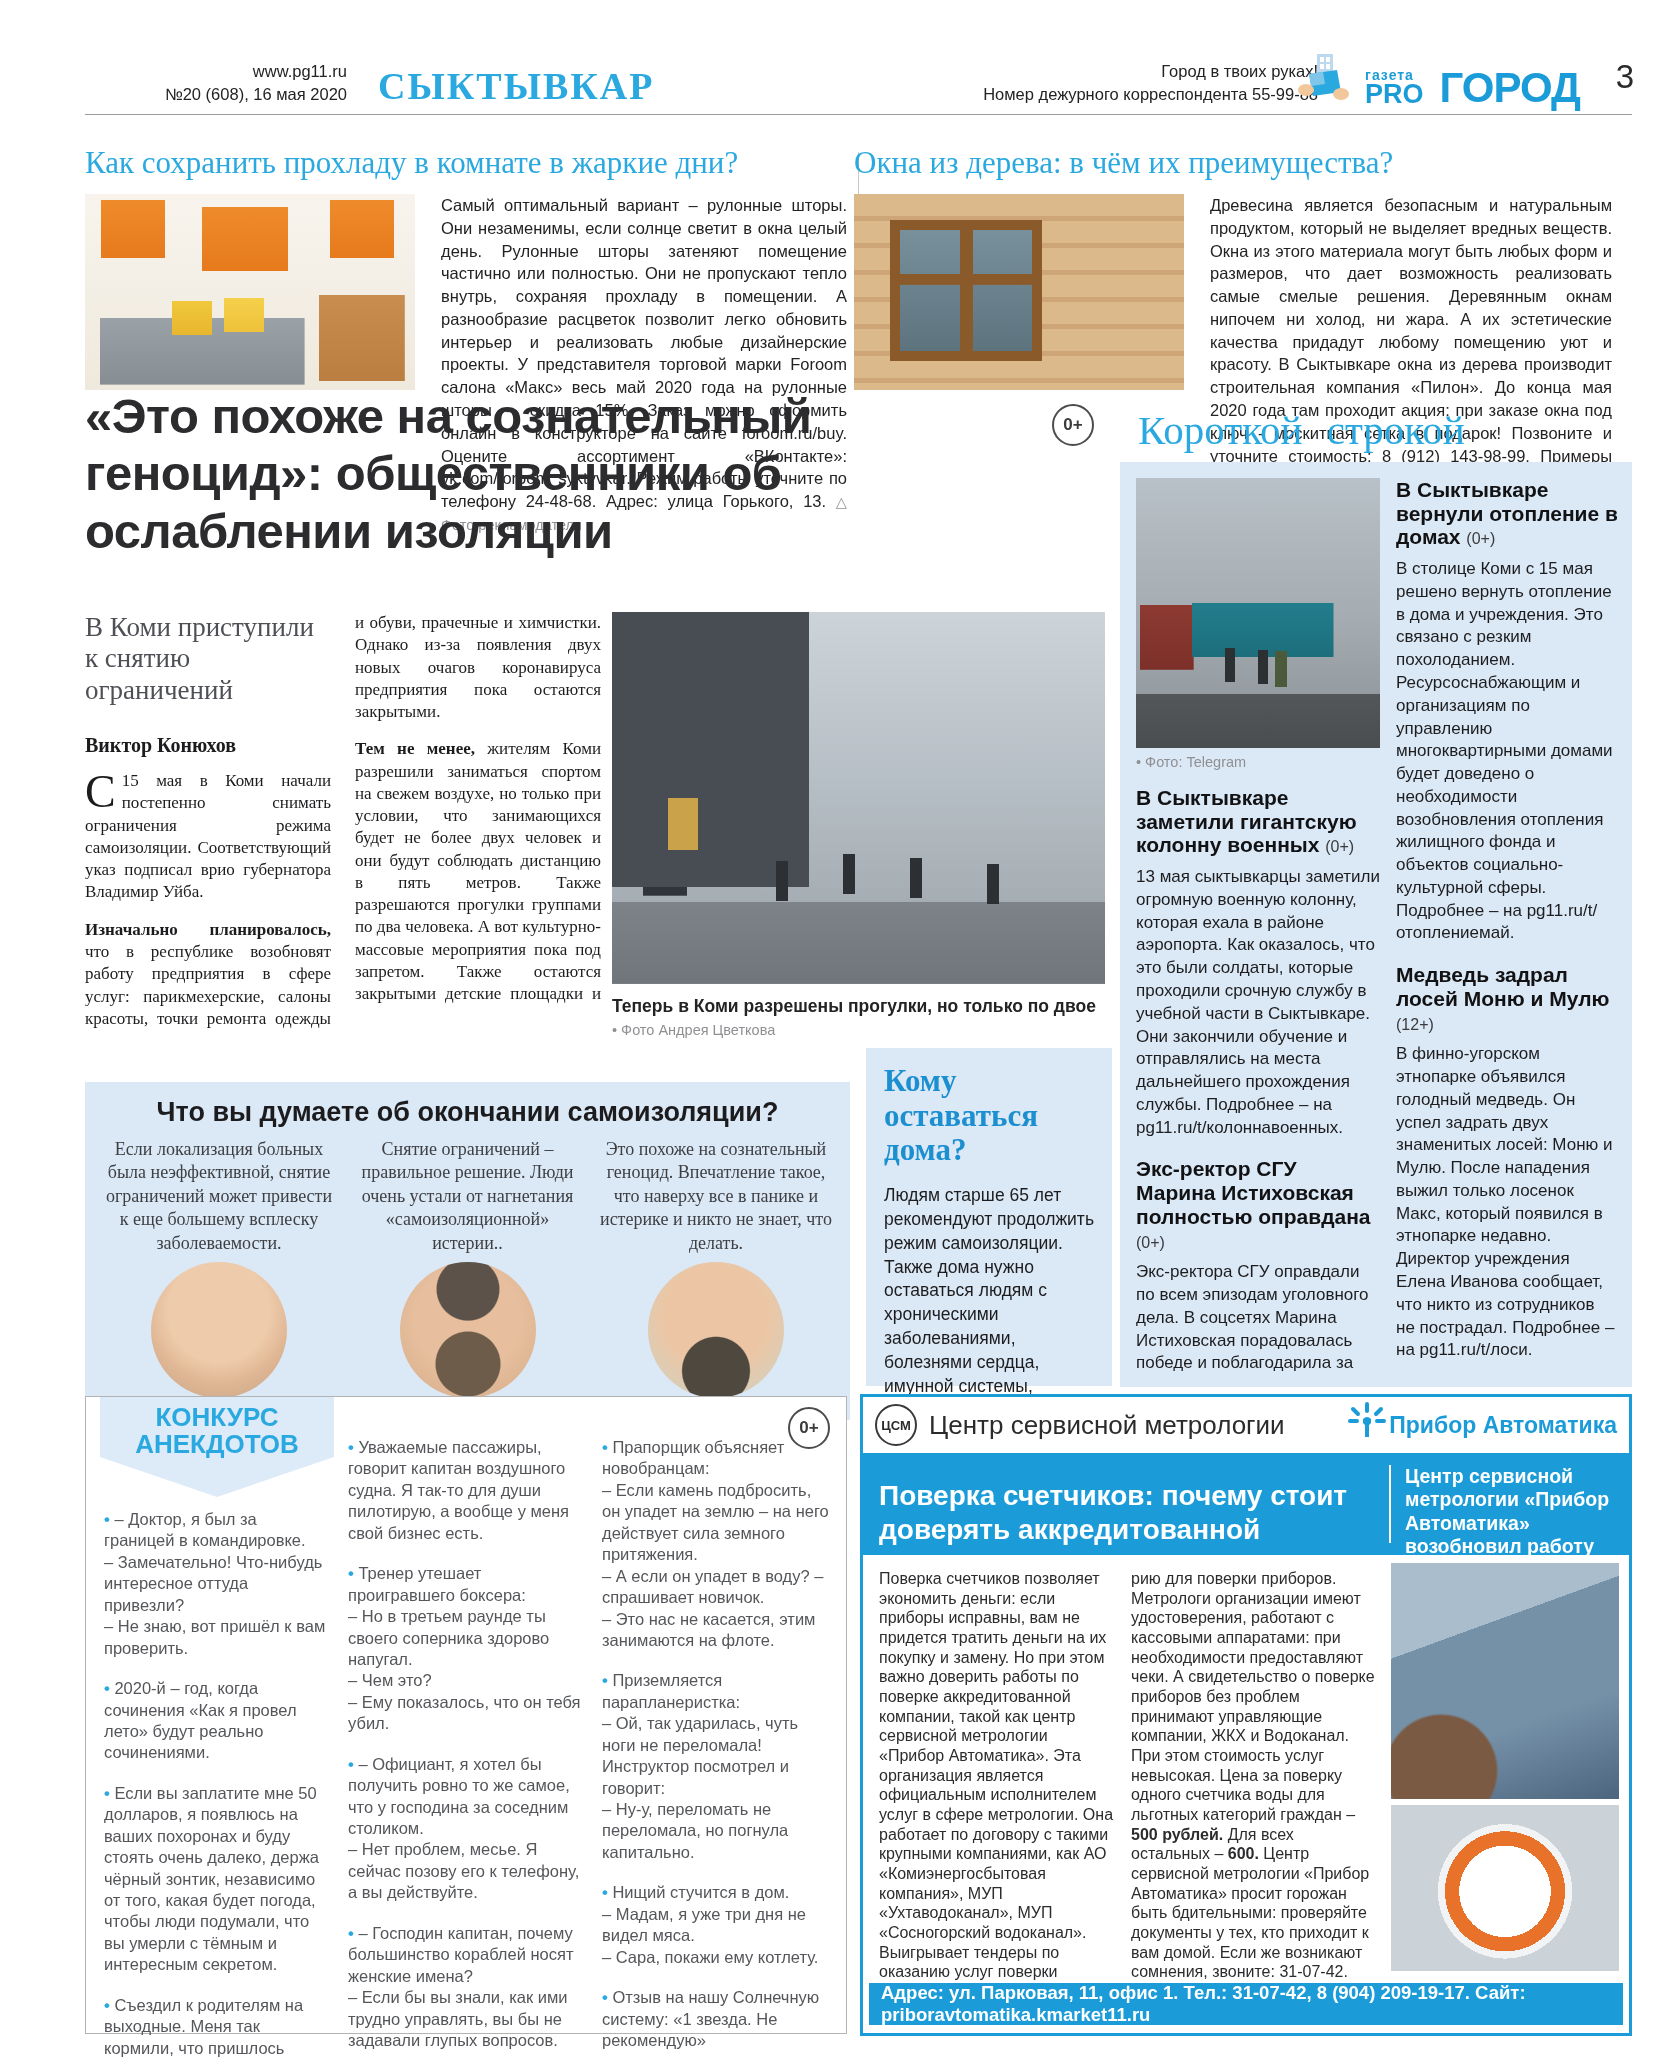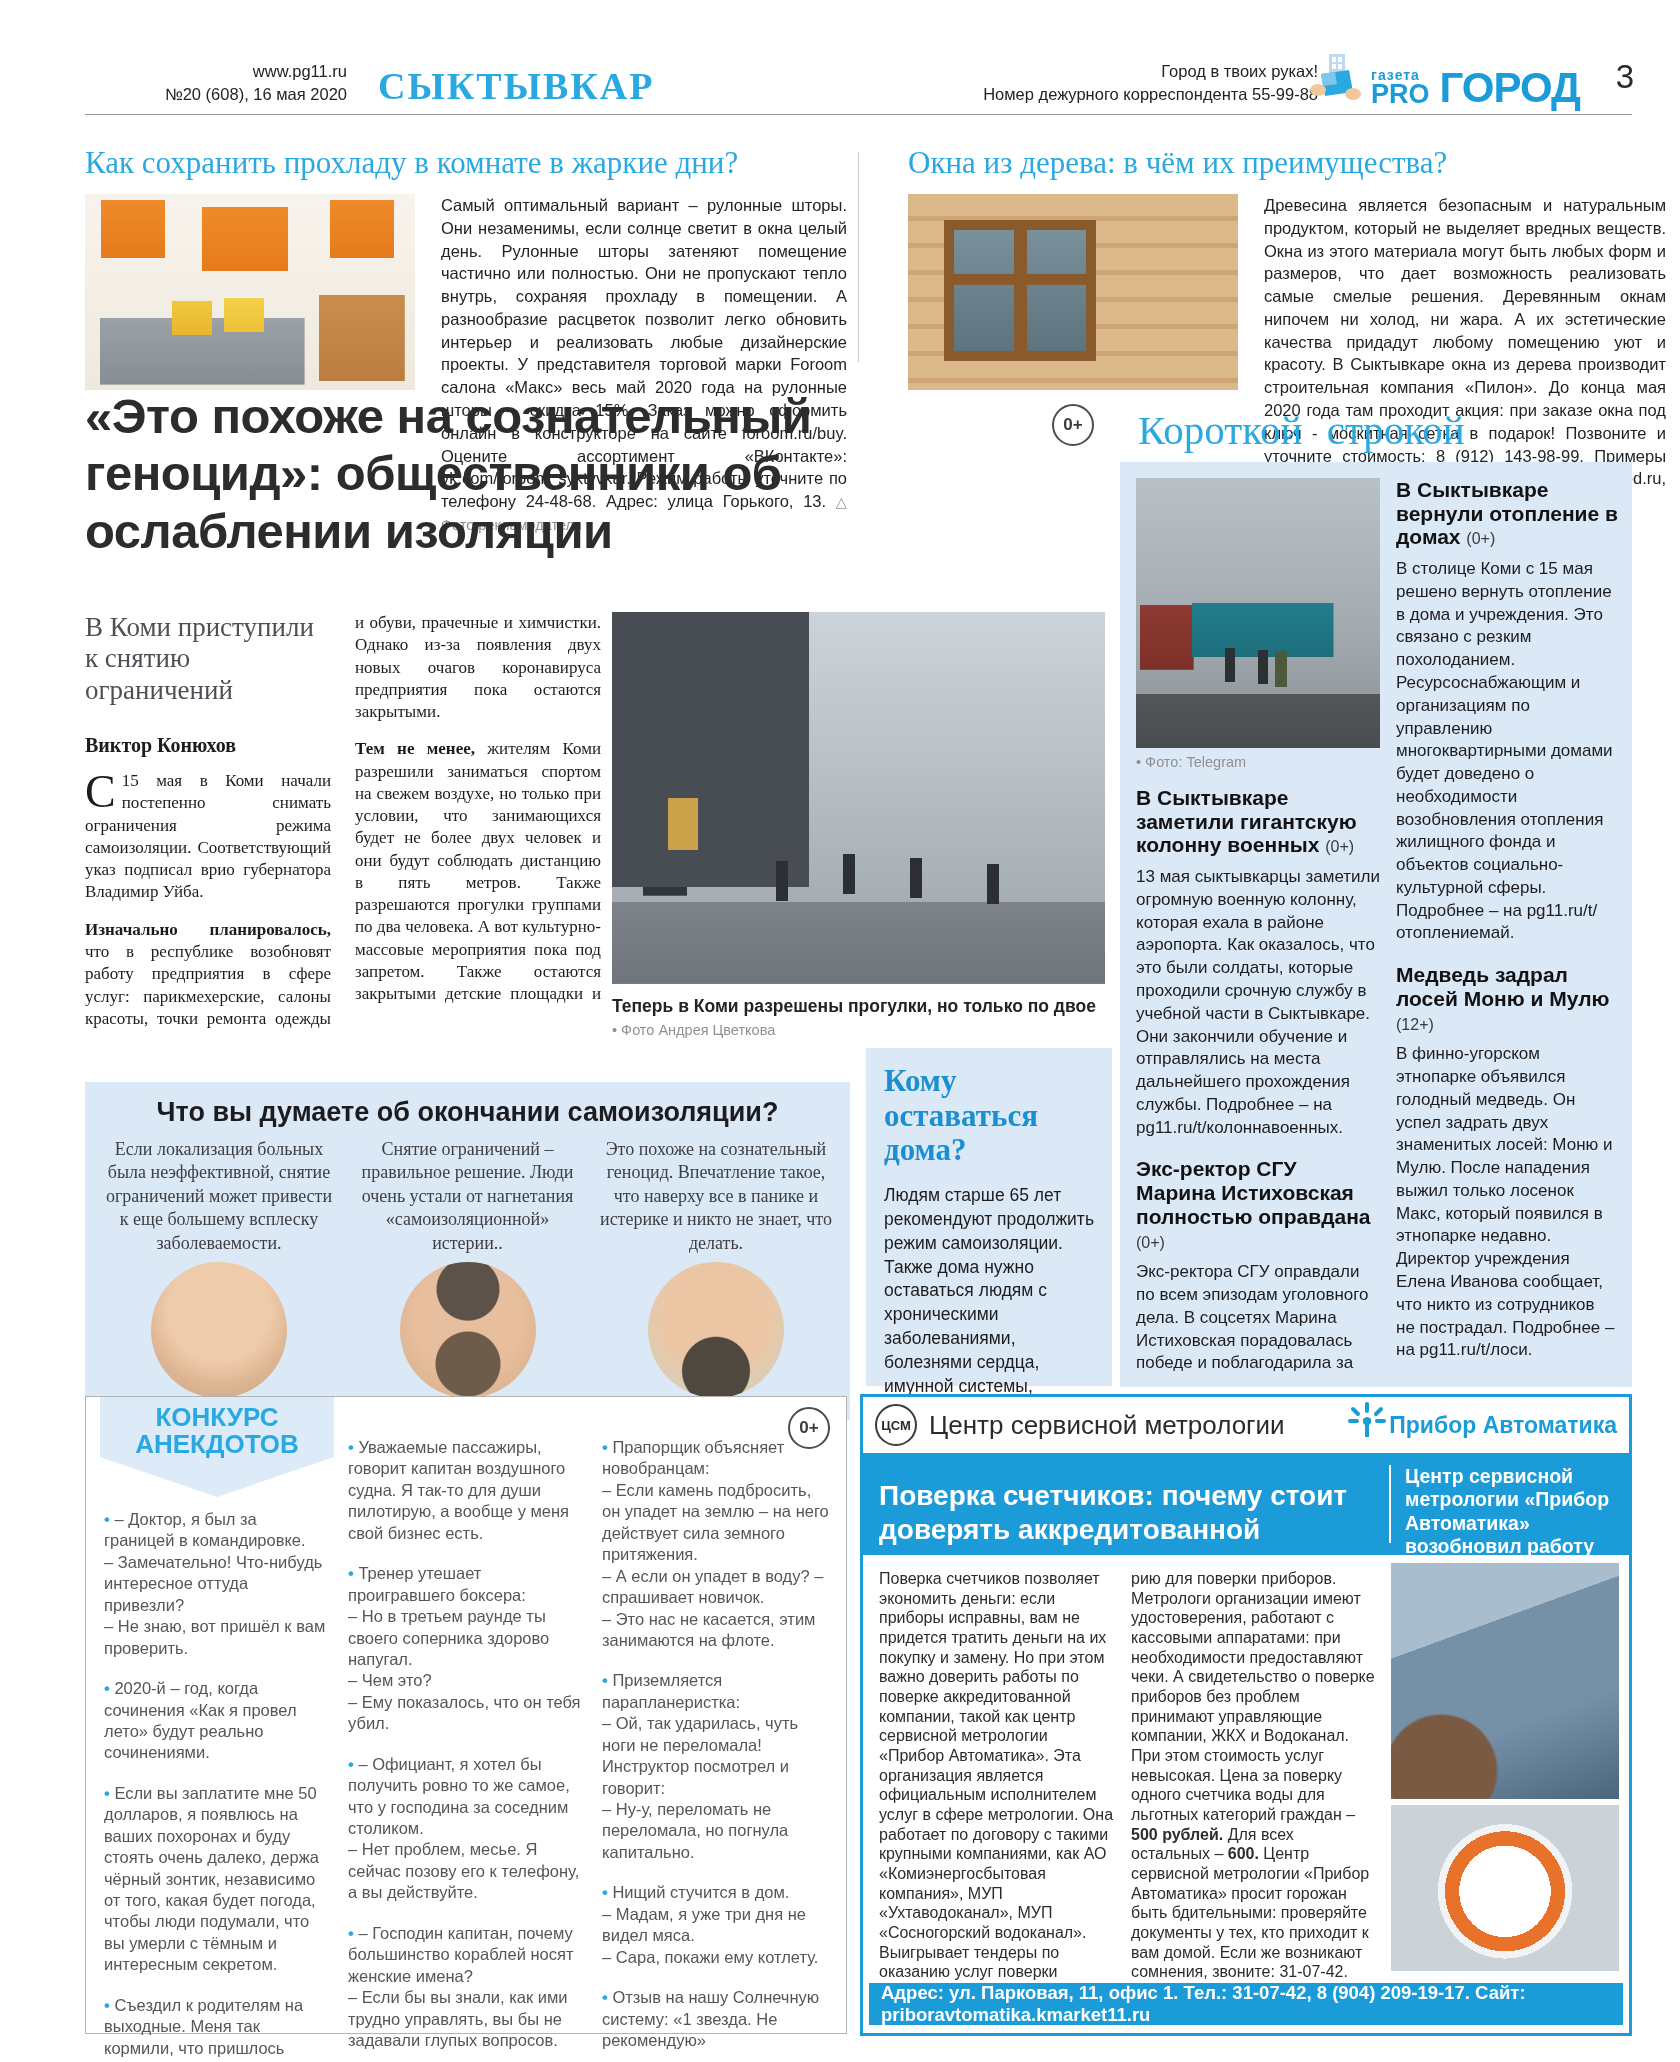--- a/index.html
+++ b/index.html
@@ -4,32 +4,32 @@
 <style>
   * { margin:0; padding:0; box-sizing:border-box; }
   body { background:#e9e9e9; font-family:"Liberation Sans", sans-serif; }
   #page { position:relative; width:1680px; height:2062px; background:#ffffff; margin:0 auto; overflow:hidden; color:#1d1d1f; }
   .abs { position:absolute; }
 
   
   .hdr-left { left:85px; top:60px; width:262px; text-align:right; font-size:16.5px; line-height:1.4; color:#232323; }
   .hdr-city { left:378px; top:64px; font-family:"Liberation Serif", serif; font-size:38px; font-weight:600; letter-spacing:2px; color:#2aa9e0; }
   .hdr-right { right:362px; top:60px; text-align:right; font-size:16.5px; line-height:1.4; color:#232323; }
-  .hdr-logo { right:100px; top:52px; display:flex; align-items:flex-end; gap:10px; }
+  .hdr-logo { right:100px; top:52px; display:flex; align-items:flex-end; gap:16px; }
   .logo-txt-col { display:flex; flex-direction:column; line-height:0.9; color:#1b9cd8; font-weight:700; }
   .logo-small { font-size:14px; letter-spacing:1px; }
   .logo-pro { font-size:27px; }
   .logo-gorod { font-size:42px; font-weight:700; color:#1b9cd8; line-height:0.85; letter-spacing:-1px; }
   .hdr-page { right:46px; top:58px; font-size:33px; color:#2b2b2d; }
   .hdr-rule { left:85px; top:114px; width:1547px; border-top:1.5px solid #9c9c9c; height:0; }
 
   
   .ta { top:146px; }
   .ta-l { left:85px; width:762px; }
-  .ta-r { left:908px; width:758px; }
+  .ta-r { left:854px; width:758px; }
   .ta h2 { font-family:"Liberation Serif", serif; font-weight:500; font-size:31px; line-height:1.1; color:#2aa9e0; margin-bottom:14px; }
   .ta-flex { display:flex; gap:26px; }
   .ta-photo { flex:0 0 330px; height:196px; }
   .ta-text { font-size:16.5px; line-height:1.38; text-align:justify; color:#232325; }
   .credit { color:#8f9093; font-size:14.5px; }
   .vline { left:858px; top:152px; height:210px; border-left:1px solid #c9c9c9; width:0; }
 
   .photo { background-repeat:no-repeat; position:relative; overflow:hidden; }
   .photo-blinds { background-color:#f4efe6;
     background-image:

